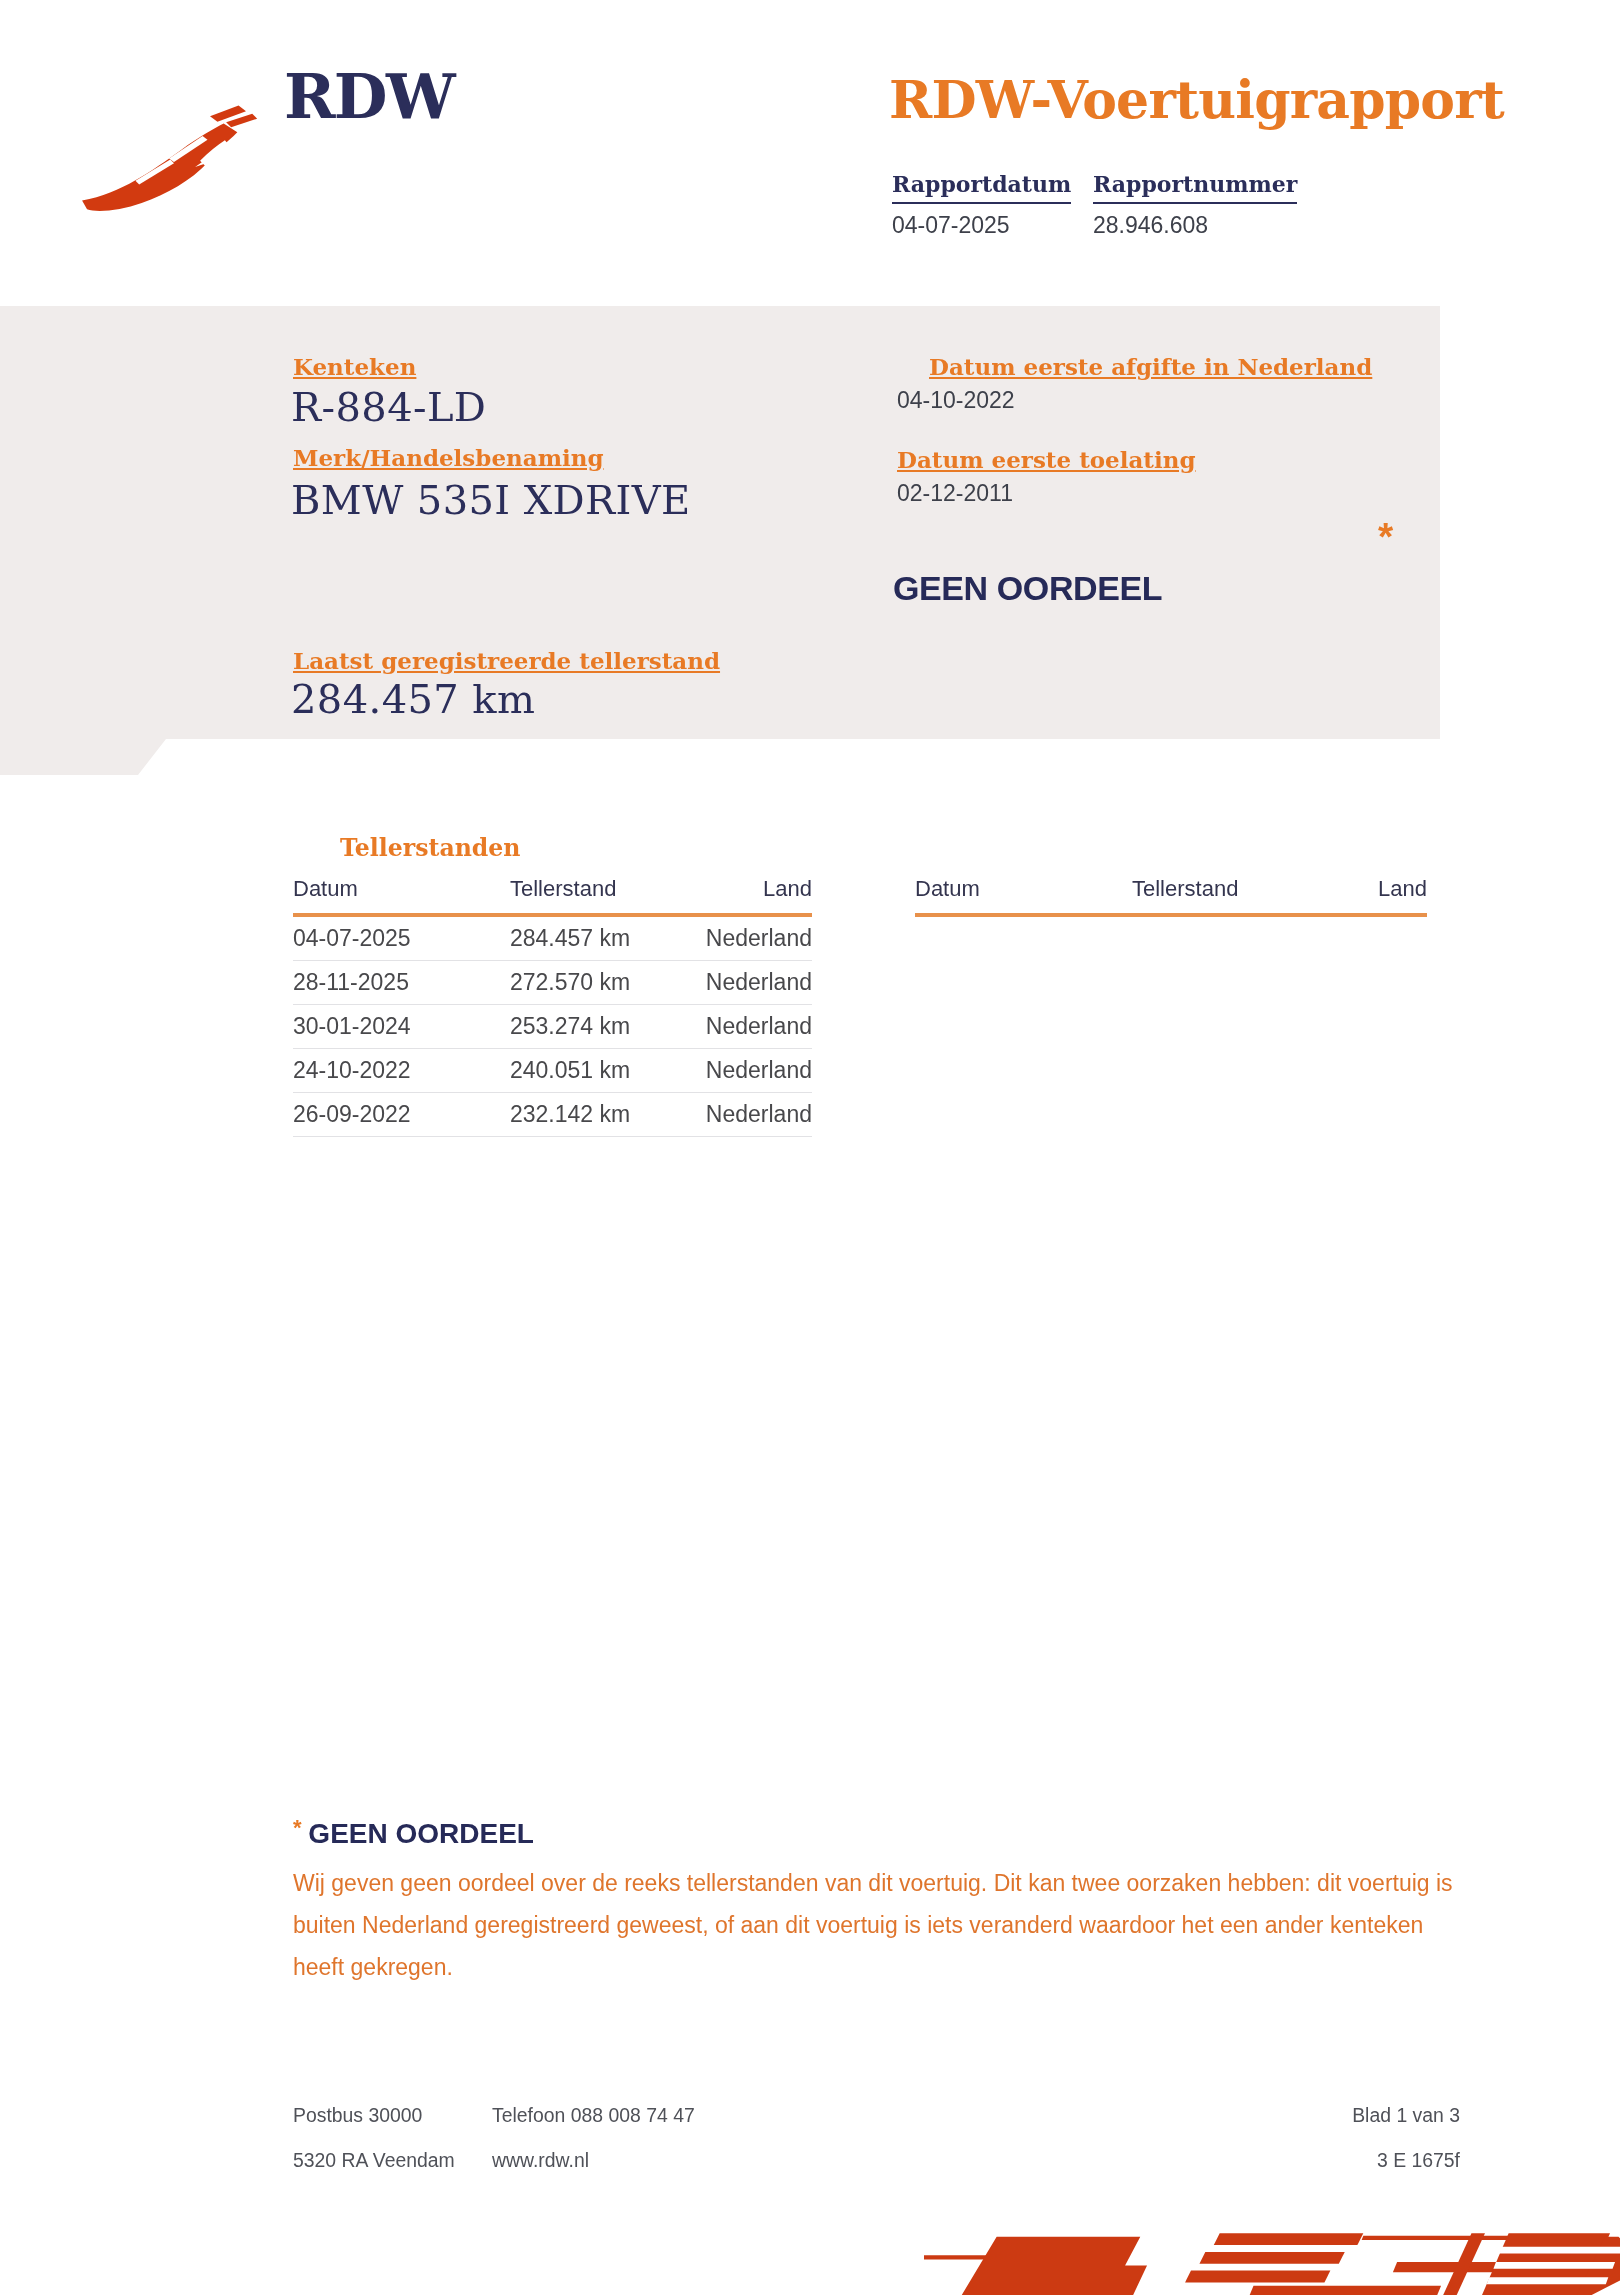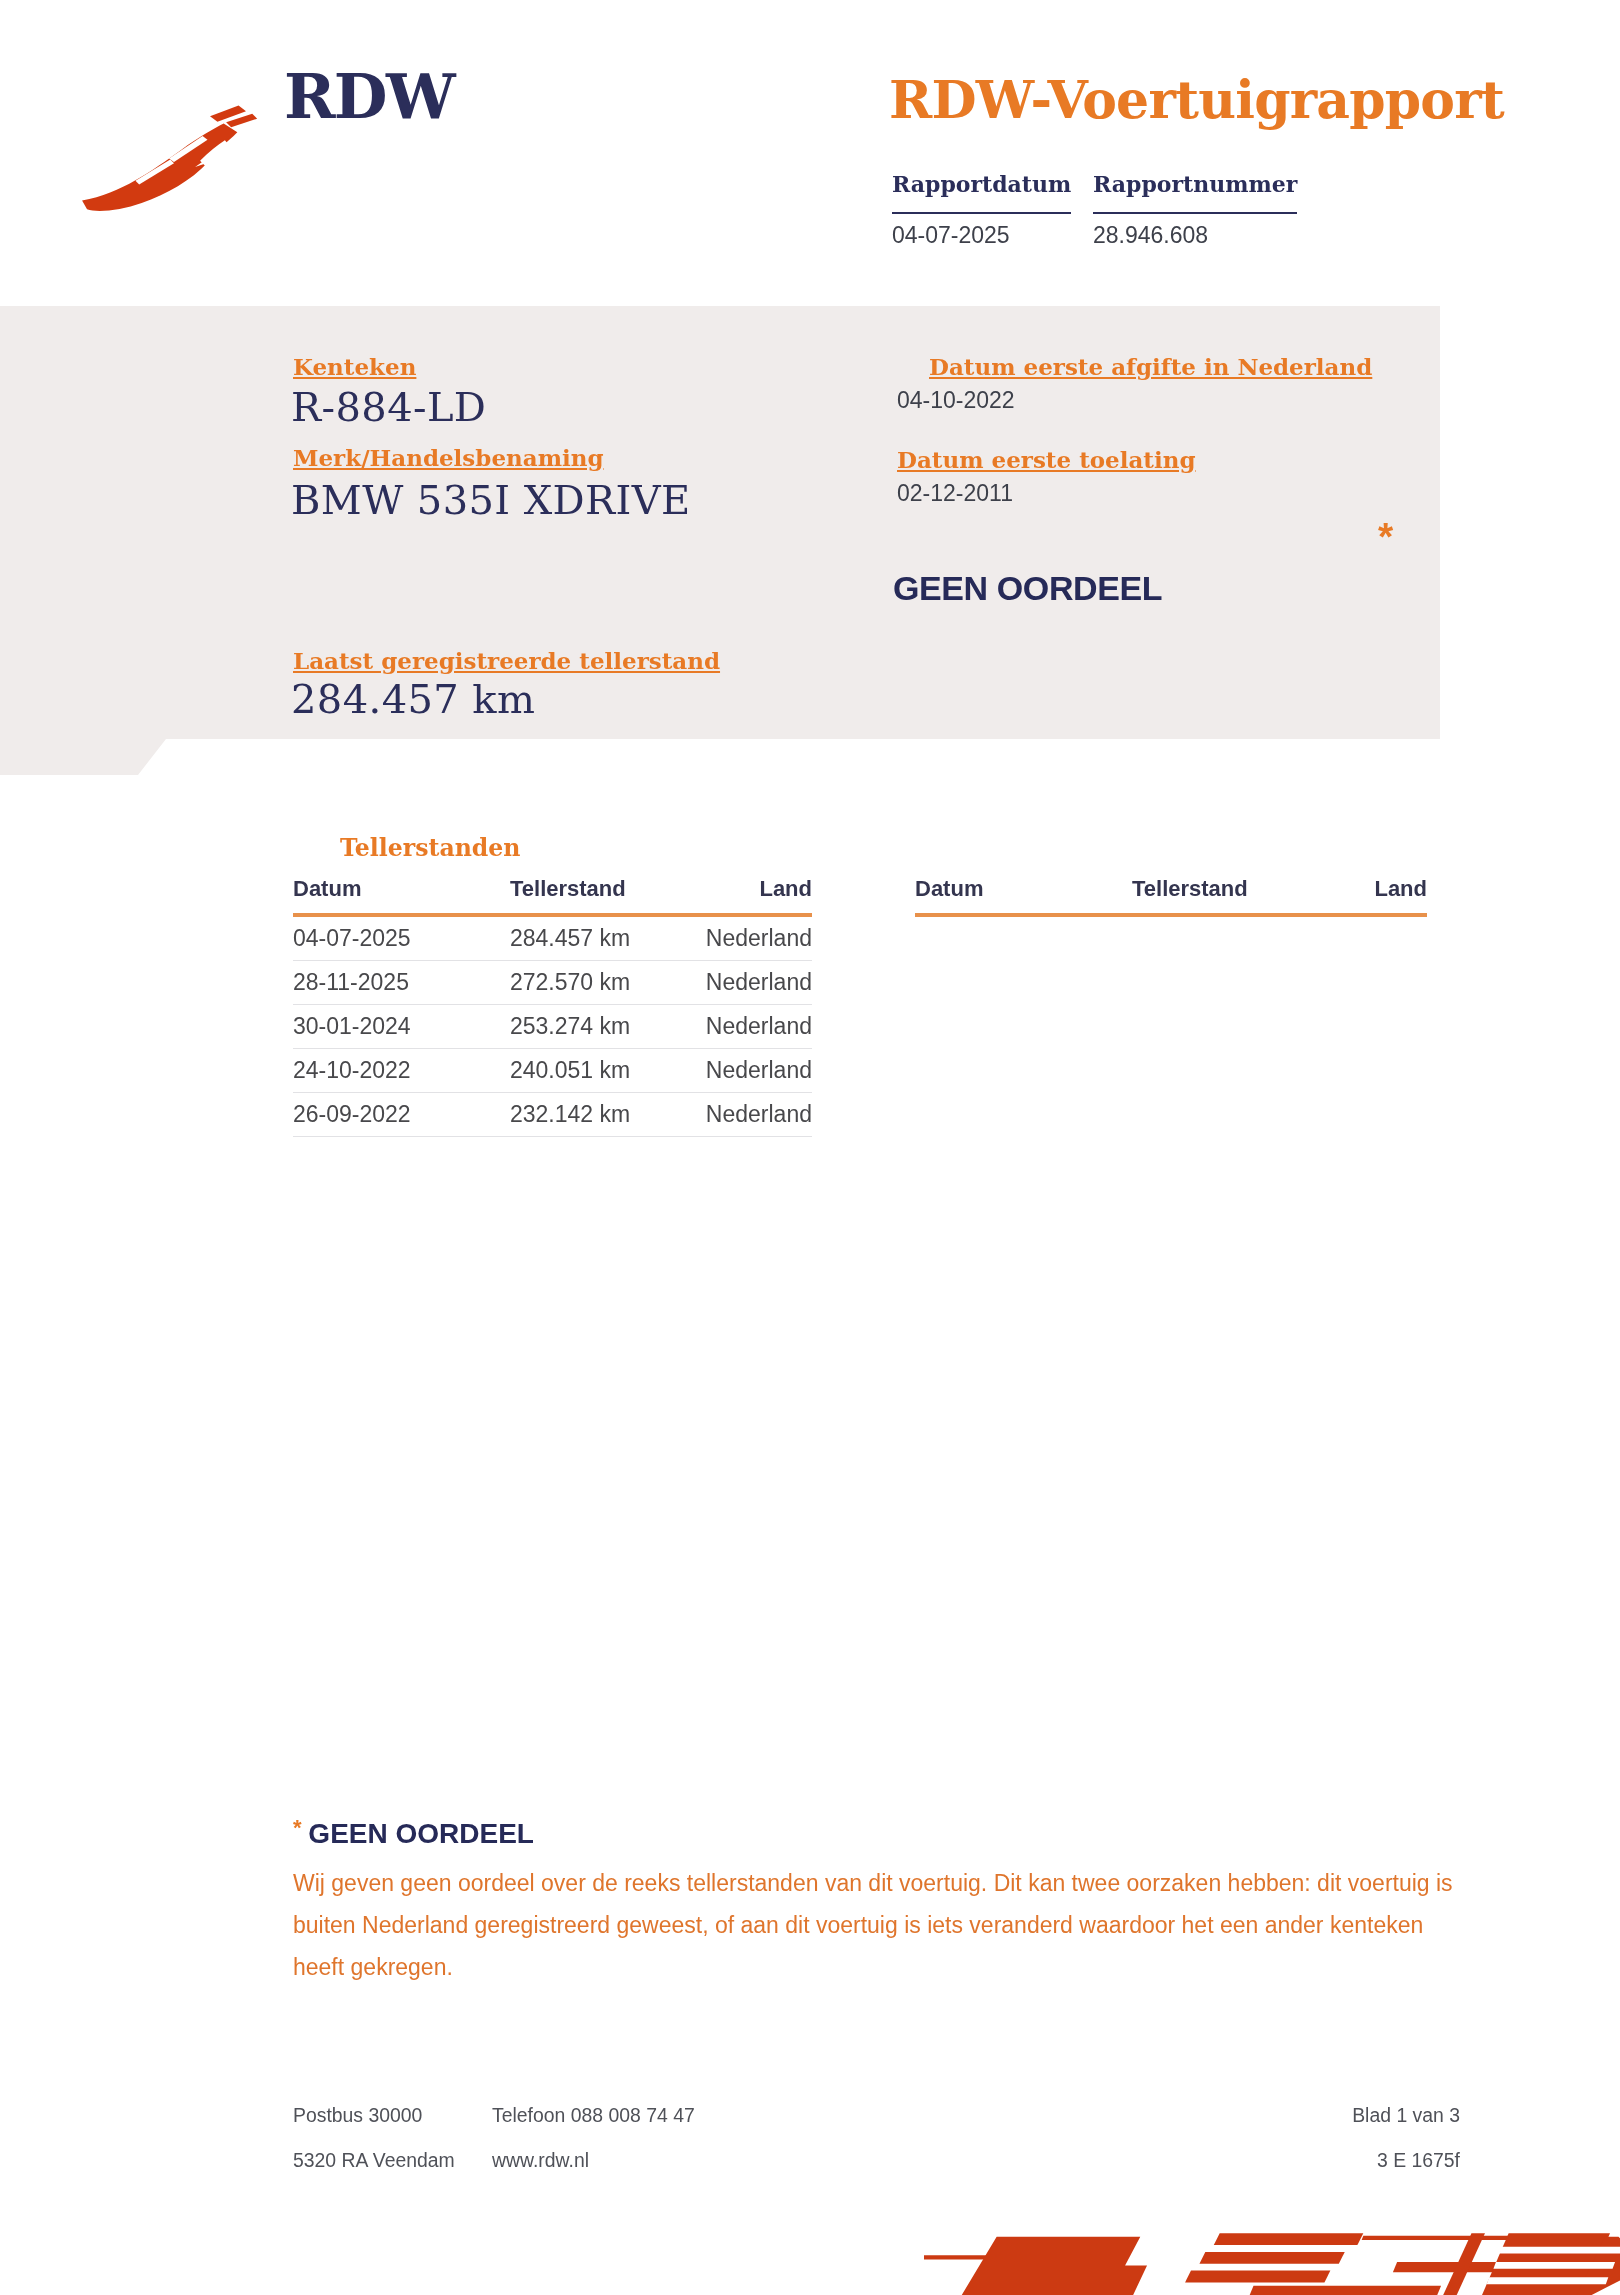--- a/index.html
+++ b/index.html
@@ -25,21 +25,21 @@
   
   .logo-swoosh{position:absolute;left:78px;top:100px;width:187px;height:118px;}
   .logo-text{position:absolute;left:284px;top:66px;font-family:"DejaVu Serif", serif;font-weight:bold;
              font-size:62px;line-height:1;color:var(--navy);letter-spacing:-1.7px;}
   .doc-title{position:absolute;left:889px;top:74px;font-family:"DejaVu Serif", serif;font-weight:bold;
              font-size:52px;line-height:1;color:var(--accent_orange);letter-spacing:-0.8px;}
   .meta{position:absolute;top:171px;}
   .meta-date{left:892px;}
   .meta-number{left:1093px;}
   .meta-label{display:inline-block;font-family:"DejaVu Serif", serif;font-weight:bold;font-size:22px;
-              color:var(--navy);padding-bottom:15px;border-bottom:2.5px solid var(--navy);}
+              color:var(--navy);padding-bottom:5px;border-bottom:2.5px solid var(--navy);}
   .meta-value{margin-top:8.4px;font-size:23px;color:var(--value_text);}
 
   
   .summary-box{position:absolute;left:0;top:306px;width:1440px;height:469px;background:var(--box_bg);
                clip-path:polygon(0 0,1440px 0,1440px 433px,166px 433px,138px 469px,0 469px);}
   .f-label{position:absolute;font-family:"DejaVu Serif", serif;font-weight:bold;font-size:23px;color:var(--accent_orange);text-decoration:underline;}
   .f-big{position:absolute;font-family:"DejaVu Serif", serif;font-size:40px;color:var(--navy);letter-spacing:0.4px;}
   .f-date{position:absolute;font-size:23px;color:var(--value_text);}
   .lbl-kenteken{left:293px;top:47px;}
   .val-kenteken{left:291px;top:78px;}
@@ -54,21 +54,21 @@
   .lbl-teller{left:293px;top:341px;}
   .val-teller{left:291px;top:370px;}
 
   
   .section-title{position:absolute;left:293px;top:834px;font-family:"DejaVu Serif", serif;font-weight:bold;
                  font-size:23.6px;color:var(--accent_orange);margin-left:47px;}
   .tbl{position:absolute;top:876px;}
   .tbl-1{left:293px;width:519px;}
   .tbl-2{left:915px;width:512px;}
   .tbl-head{display:flex;align-items:flex-end;padding-bottom:11px;border-bottom:4.2px solid var(--rule_orange);
-            font-weight:bold;font-size:22px;color:var(--header_text);}
+            font-weight:normal;font-size:22px;color:var(--header_text);}
   .tbl-row{display:flex;align-items:center;height:44px;border-bottom:1.7px solid var(--row_line);
            font-size:23px;color:var(--cell_text);}
   .c1{width:217px;text-align:left;}
   .c2{width:182px;text-align:left;}
   .c3{flex:1;text-align:right;}
 
   
   .footnote-head{position:absolute;left:293px;top:1815px;font-size:28px;font-weight:bold;color:var(--verdict_navy);}
   .footnote-head .star{color:var(--accent_orange);font-size:22px;vertical-align:8.4px;margin-right:6.8px;font-weight:bold;}
   .footnote-text{position:absolute;left:293px;top:1862px;width:1178px;font-size:23px;line-height:42px;

